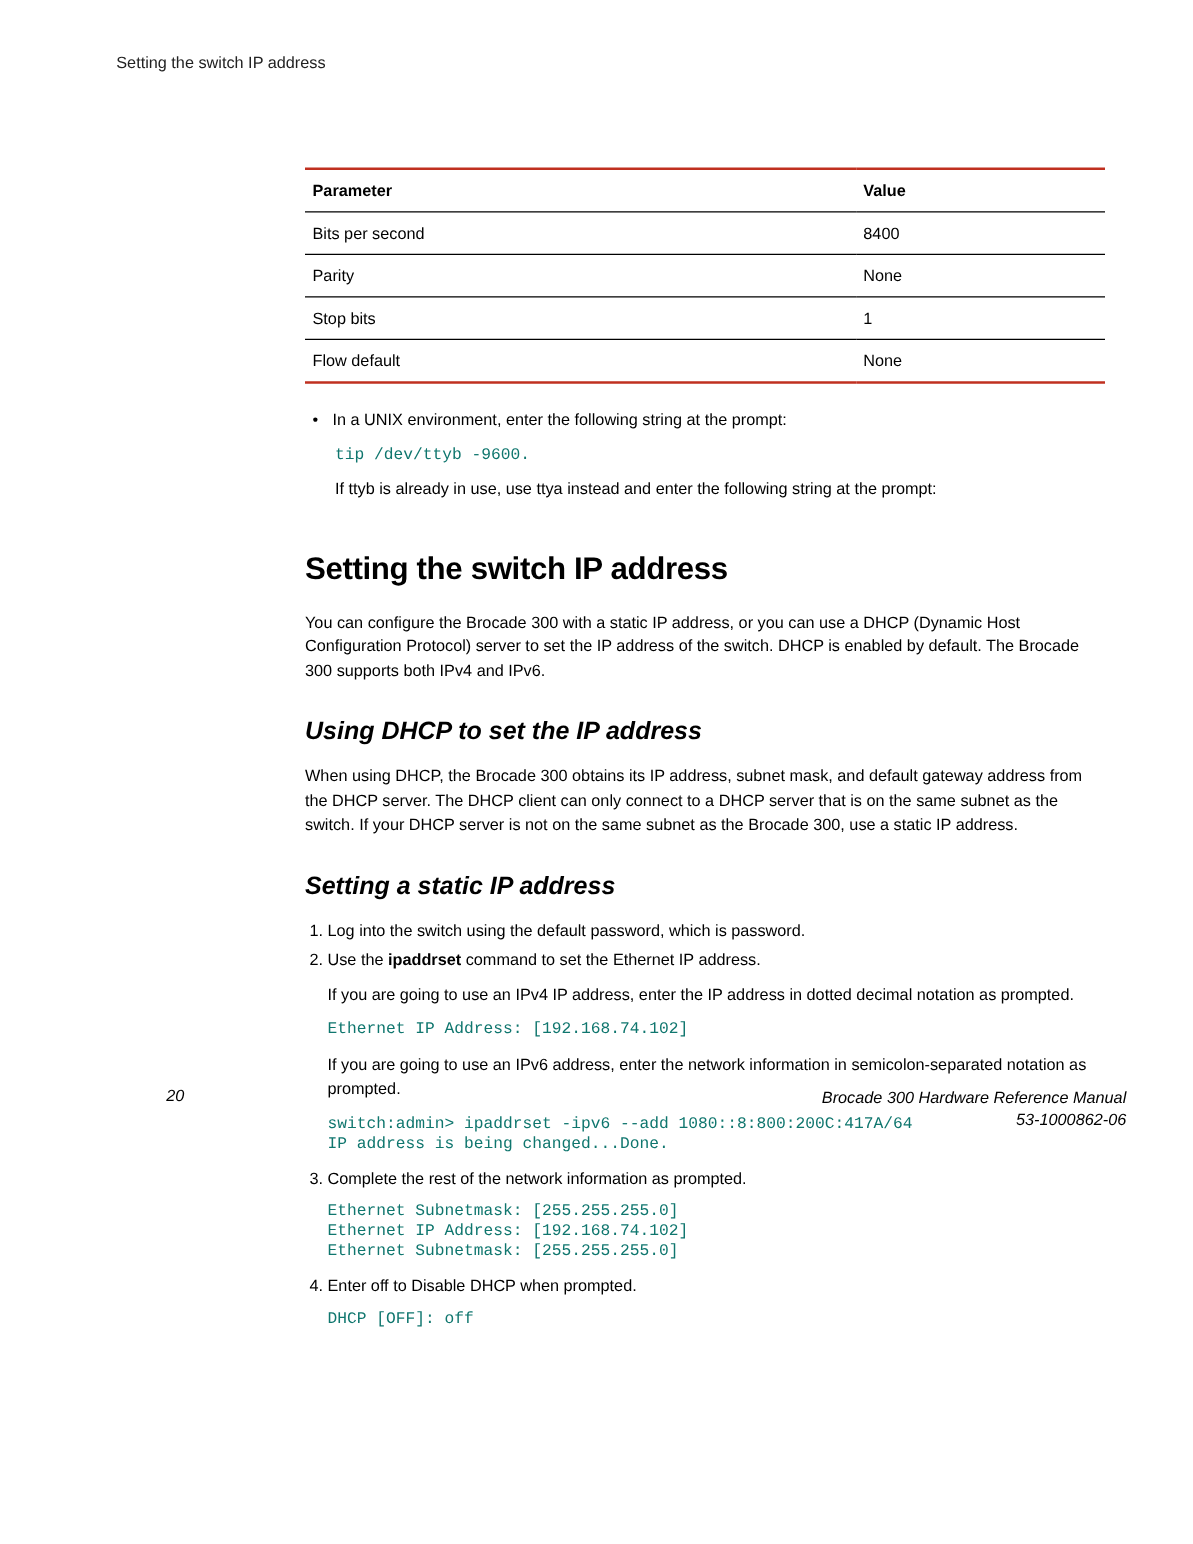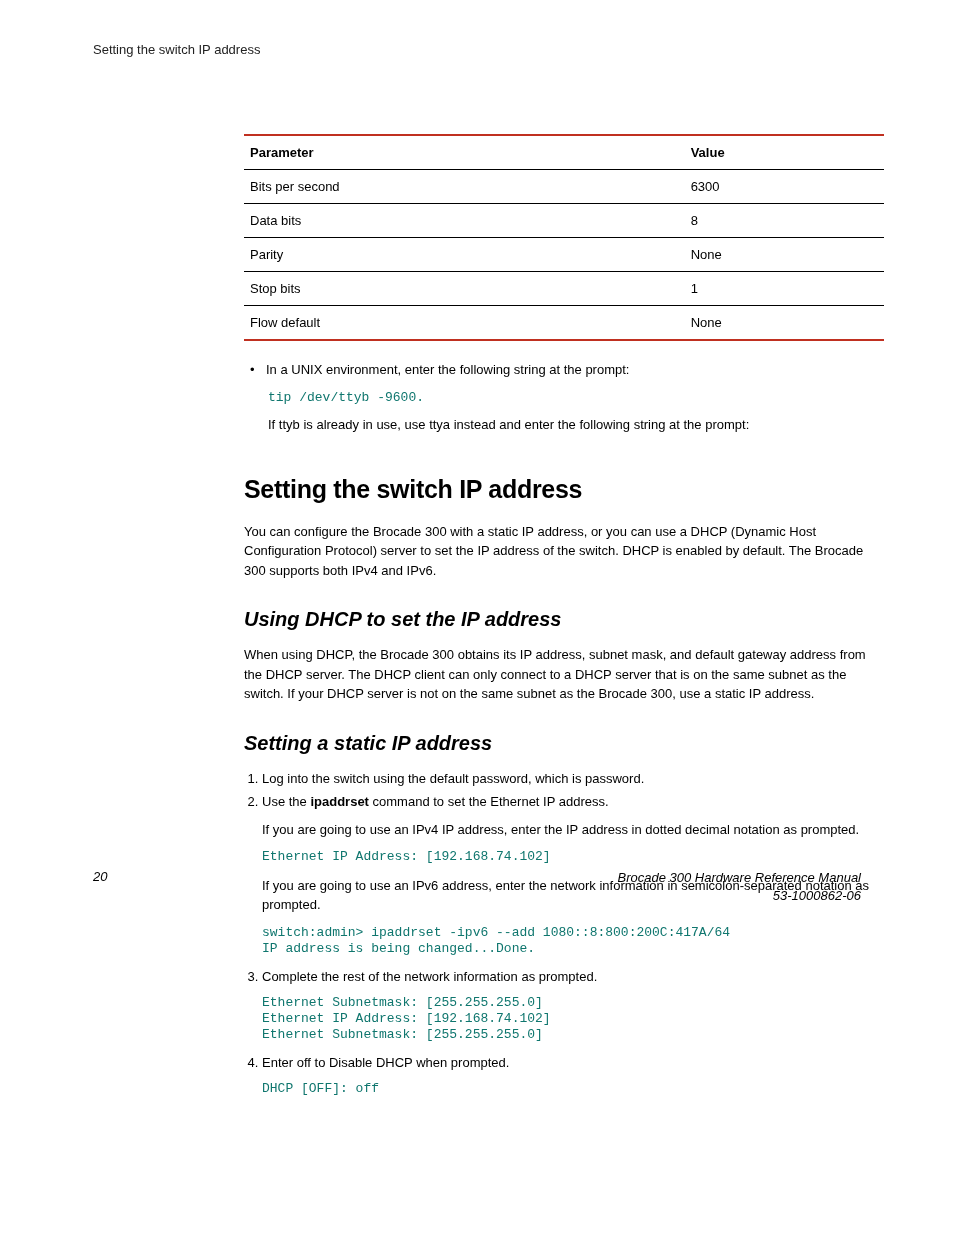--- a/index.html
+++ b/index.html
@@ -1,17 +1,17 @@
 <!DOCTYPE html>
 <html><head>
 <meta charset="utf-8">
 <style>
   * { box-sizing: border-box; margin: 0; padding: 0; }
   html, body { width: 954px; height: 1235px; background: #fff; font-family: Arial, Helvetica, sans-serif; color: #000; }
-  .page { position: relative; width: 954px; height: 911px; }
+  .page { position: relative; width: 954px; height: 911px; padding-left: 40px; }
   .running-header { position: absolute; top: 42px; left: 93px; font-size: 13px; color: #222; }
   .content { position: absolute; top: 134px; left: 244px; width: 640px; }
   table.params { width: 100%; border-collapse: collapse; font-size: 13px; }
   table.params th { text-align: left; font-weight: bold; padding: 9px 6px; border-top: 2px solid #c03020; border-bottom: 1.5px solid #000; }
   table.params td { padding: 9px 6px; border-bottom: 1px solid #000; }
   table.params tr:last-child td { border-bottom: 2px solid #c03020; }
   .bullet-block { margin-top: 20px; font-size: 13px; line-height: 1.45; }
   .bullet { display: flex; gap: 10px; margin-left: 6px; }
   .bullet .dot { width: 6px; }
   .code { font-family: "Courier New", monospace; font-size: 13px; color: #0f766e; margin: 10px 0 10px 24px; white-space: pre; line-height: 1.25; }
@@ -40,25 +40,21 @@
     <table class="params">
       <thead>
         <tr>
           <th>Parameter</th>
           <th>Value</th>
         </tr>
       </thead>
       <tbody>
         <tr>
           <td>Bits per second</td>
-          <td>6300</td>
-        </tr>
-        <tr>
-          <td>Data bits</td>
-          <td>8</td>
+          <td>8400</td>
         </tr>
         <tr>
           <td>Parity</td>
           <td>None</td>
         </tr>
         <tr>
           <td>Stop bits</td>
           <td>1</td>
         </tr>
         <tr>

